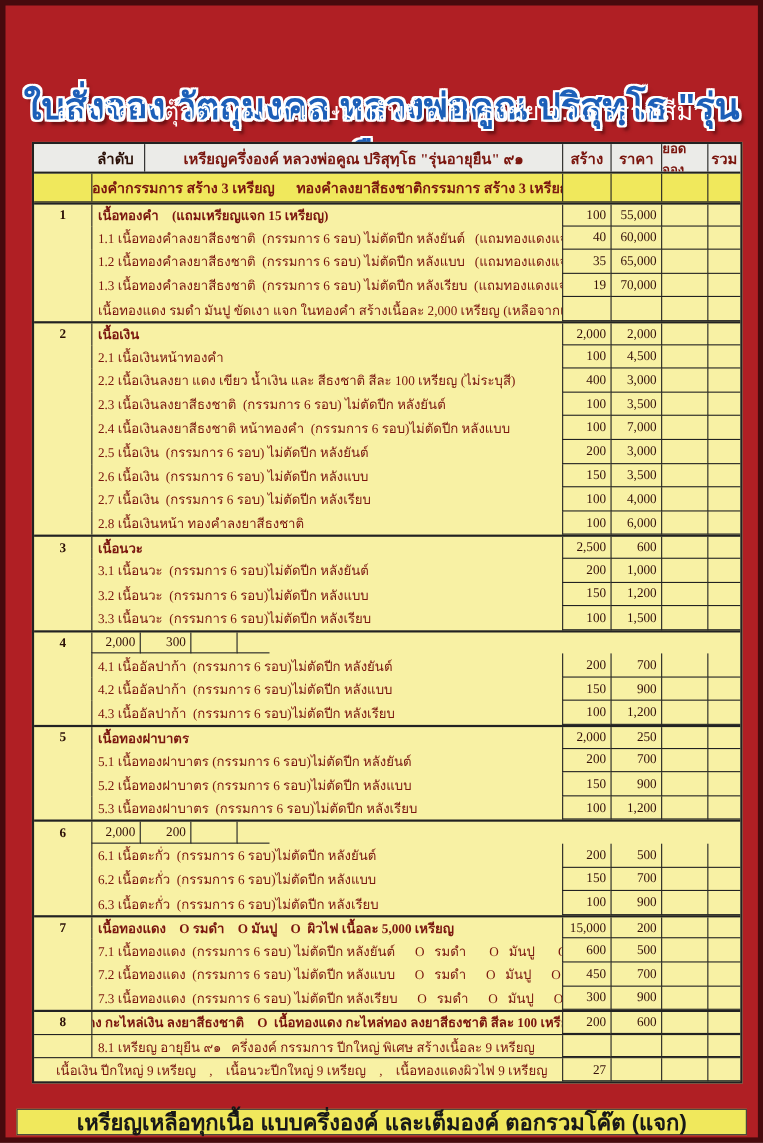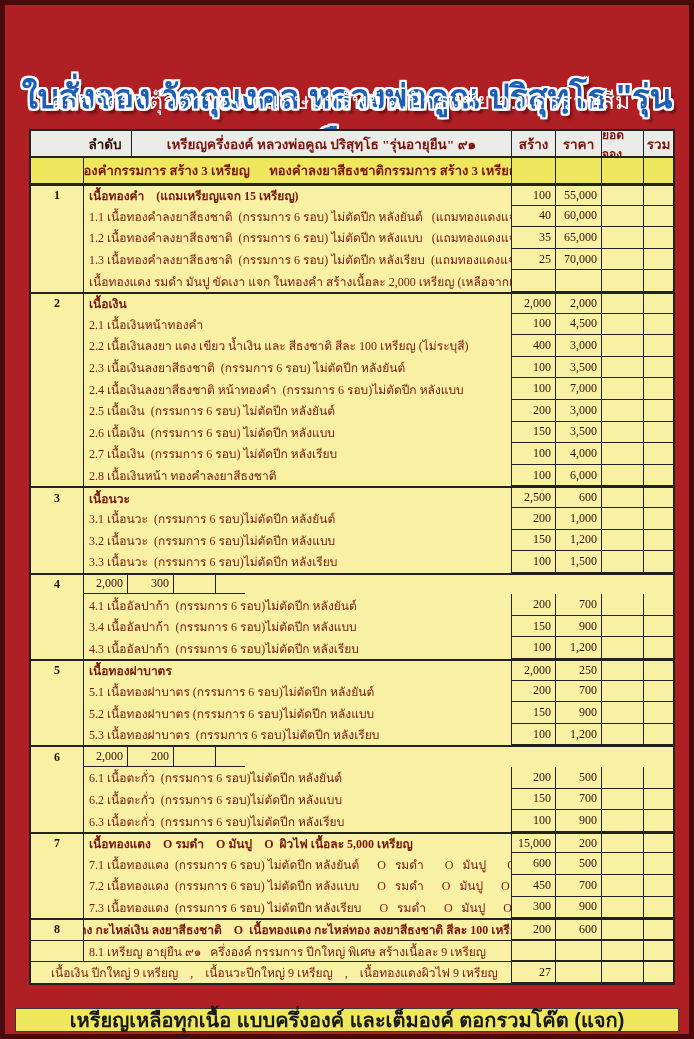--- a/index.html
+++ b/index.html
@@ -94,21 +94,21 @@
             <div class="c no"></div>
             <div class="c lbl">1.2 เนื้อทองคำลงยาสีธงชาติ  (กรรมการ 6 รอบ) ไม่ตัดปีก หลังแบบ   (แถมทองแดงแจก 15 เหรียญ)</div>
             <div class="c made num">35</div>
             <div class="c price num">65,000</div>
             <div class="c order num"></div>
             <div class="c total num"></div>
           </div>
           <div class="row">
             <div class="c no"></div>
             <div class="c lbl">1.3 เนื้อทองคำลงยาสีธงชาติ  (กรรมการ 6 รอบ) ไม่ตัดปีก หลังเรียบ  (แถมทองแดงแจก 15 เหรียญ)</div>
-            <div class="c made num">25</div>
+            <div class="c made num">19</div>
             <div class="c price num">70,000</div>
             <div class="c order num"></div>
             <div class="c total num"></div>
           </div>
           <div class="row">
             <div class="c no"></div>
             <div class="c lbl">เนื้อทองแดง รมดำ มันปู ขัดเงา แจก ในทองคำ สร้างเนื้อละ 2,000 เหรียญ (เหลือจากแจกในทองคำ)</div>
             <div class="c made num"></div>
             <div class="c price num"></div>
             <div class="c order num"></div>
@@ -228,21 +228,21 @@
           <div class="row">
             <div class="c no"></div>
             <div class="c lbl">4.1 เนื้ออัลปาก้า  (กรรมการ 6 รอบ)ไม่ตัดปีก หลังยันต์</div>
             <div class="c made num">200</div>
             <div class="c price num">700</div>
             <div class="c order num"></div>
             <div class="c total num"></div>
           </div>
           <div class="row">
             <div class="c no"></div>
-            <div class="c lbl">3.4 เนื้ออัลปาก้า  (กรรมการ 6 รอบ)ไม่ตัดปีก หลังแบบ</div>
+            <div class="c lbl">4.2 เนื้ออัลปาก้า  (กรรมการ 6 รอบ)ไม่ตัดปีก หลังแบบ</div>
             <div class="c made num">150</div>
             <div class="c price num">900</div>
             <div class="c order num"></div>
             <div class="c total num"></div>
           </div>
           <div class="row">
             <div class="c no"></div>
             <div class="c lbl">4.3 เนื้ออัลปาก้า  (กรรมการ 6 รอบ)ไม่ตัดปีก หลังเรียบ</div>
             <div class="c made num">100</div>
             <div class="c price num">1,200</div>

